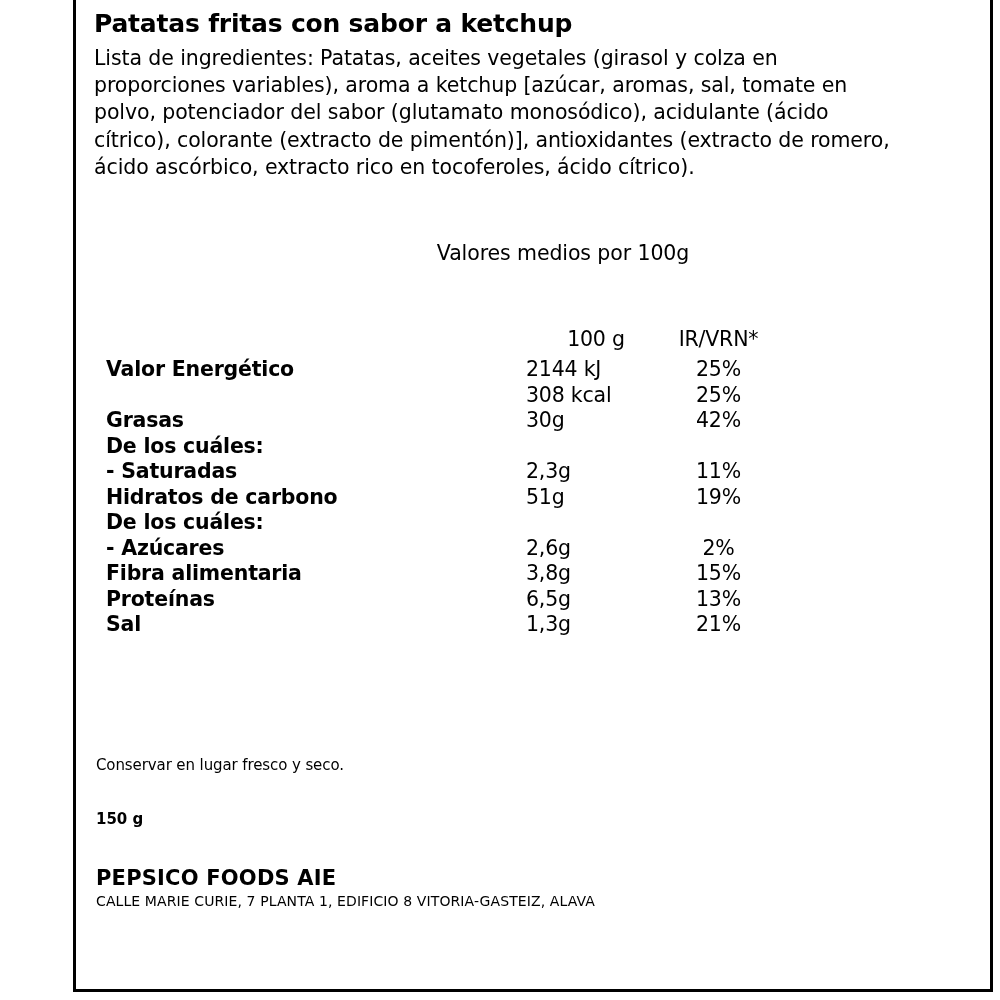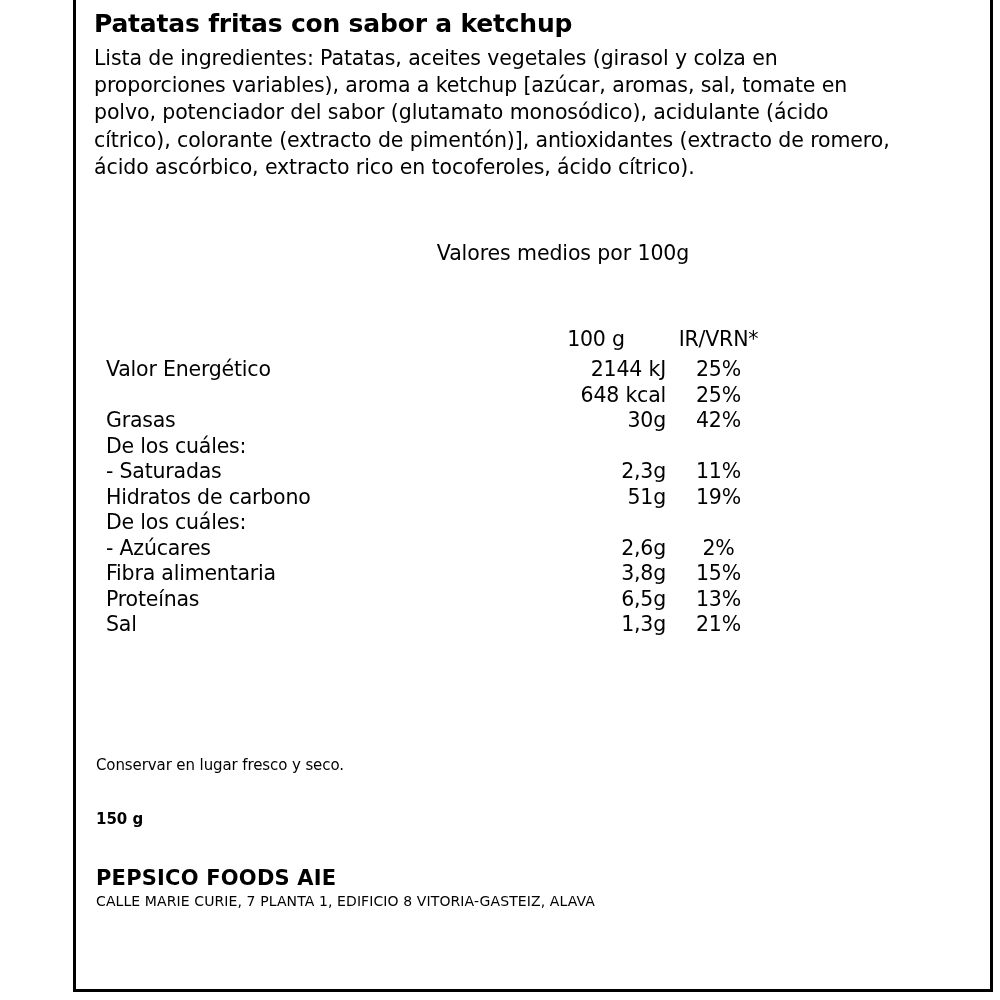--- a/index.html
+++ b/index.html
@@ -61,24 +61,24 @@
   }
   table.nutrition td {
     padding: 0;
     height: 25.5px;
     vertical-align: baseline;
     white-space: nowrap;
   }
   td.col-name {
     width: 420px;
     padding-left: 2px;
+    font-weight: bold;
   }
   td.col-val {
     width: 140px;
-    text-align: right;
     padding-right: 2px;
   }
   td.col-pct {
     width: 105px;
     text-align: center;
     padding-right: 18px;
   }
   tr.head td {
     height: 30px;
   }
@@ -131,21 +131,21 @@
             <td class="col-pct">IR/VRN*</td>
           </tr>
 
           <tr>
             <td class="col-name">Valor  Energético</td>
             <td class="col-val">2144 kJ</td>
             <td class="col-pct">25%</td>
           </tr>
           <tr>
             <td class="col-name"></td>
-            <td class="col-val">648 kcal</td>
+            <td class="col-val">308 kcal</td>
             <td class="col-pct">25%</td>
           </tr>
           <tr>
             <td class="col-name">Grasas</td>
             <td class="col-val">30g</td>
             <td class="col-pct">42%</td>
           </tr>
           <tr>
             <td class="col-name indent1">De los cuáles:</td>
             <td class="col-val"></td>

